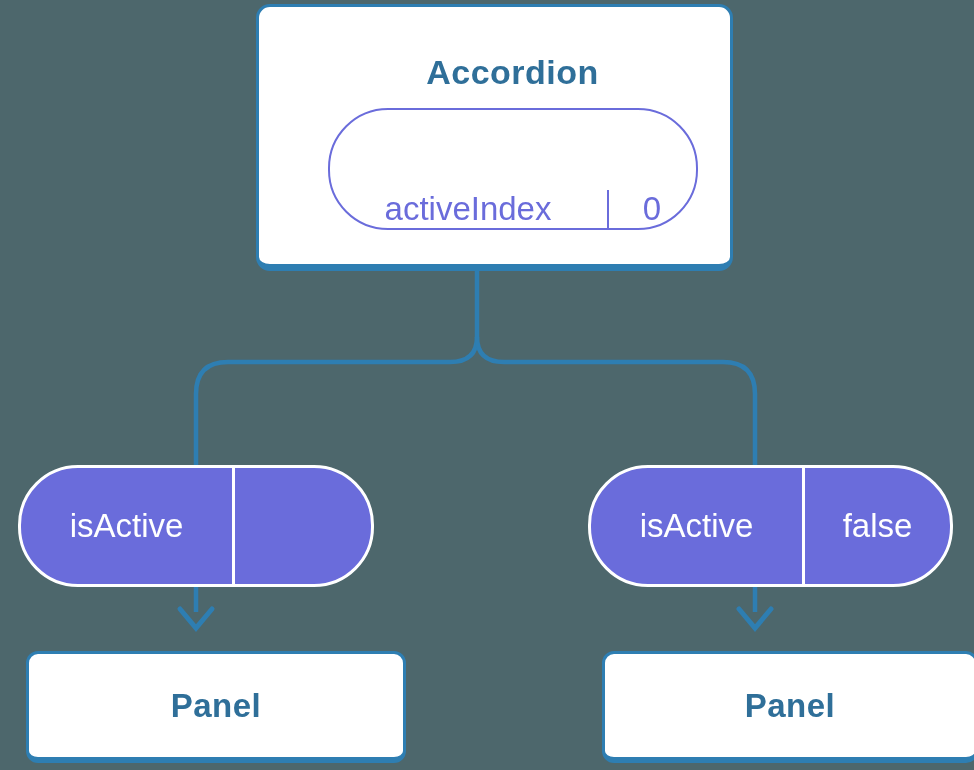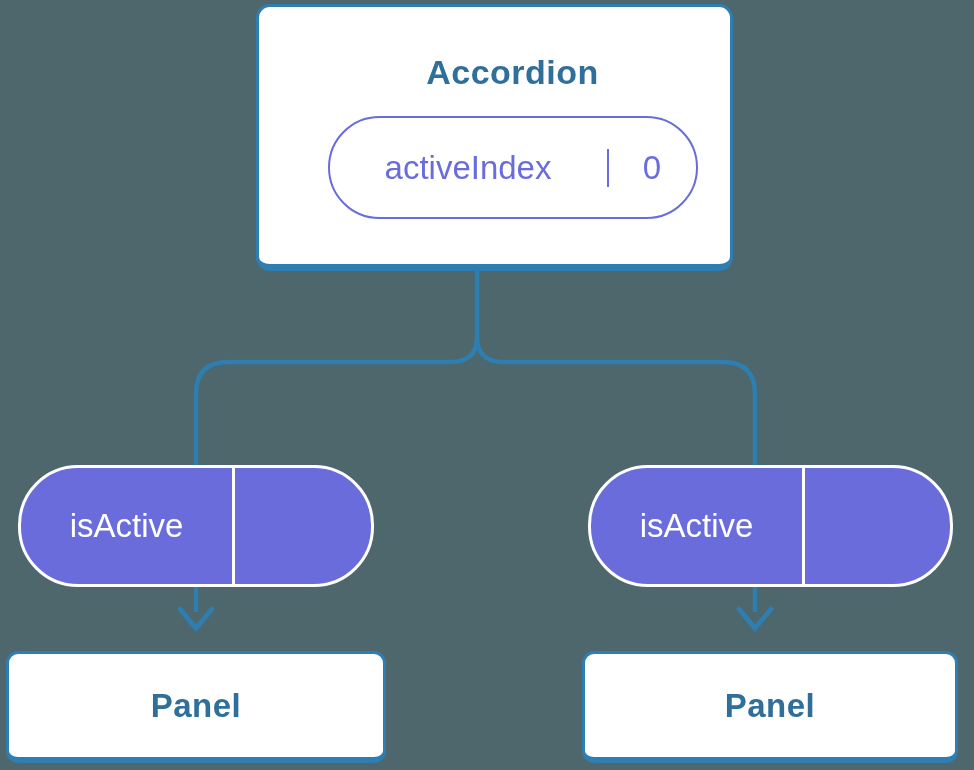--- a/index.html
+++ b/index.html
@@ -32,27 +32,27 @@
     box-sizing:border-box;
     display:flex;flex-direction:column;align-items:center;padding-left:36px;
   }
   .root-card{left:256px;top:4px;width:477px;height:267px;padding-top:40px;}
   .root-title{
     color:var(--node-text);
     font-size:34px;font-weight:600;letter-spacing:.5px;
     line-height:50px;height:50px;
   }
   .state-pill{
-    margin-top:19px;
-    width:370px;height:103px;
+    margin-top:11px;
+    width:370px;height:122px;
     border:2.5px solid var(--pill-purple);
     border-radius:60px;
     box-sizing:border-box;
     background:var(--node-fill);
-    display:flex;align-items:center;overflow:hidden;
+    display:flex;align-items:flex-end;overflow:hidden;
   }
   .state-pill .pill-name{
     flex:0 0 277px;
     border-right:2.5px solid var(--pill-purple);
     display:flex;align-items:center;justify-content:center;
     color:var(--pill-purple);font-size:33px;font-weight:500;
   }
   .state-pill .pill-value{
     flex:1 1 auto;
     display:flex;align-items:center;justify-content:center;
@@ -83,21 +83,21 @@
   }
 
   .panel-card{
     position:absolute;z-index:1;
     height:112px;
     background:var(--node-fill);
     border:3px solid var(--node-border);
     border-bottom-width:6px;
     border-radius:12px;
     box-sizing:border-box;
-    display:flex;align-items:center;justify-content:center;
+    display:flex;align-items:center;justify-content:center;margin-left:20px;
   }
   .panel-left{left:6px;top:651px;width:380px;}
   .panel-right{left:582px;top:651px;width:376px;}
   .panel-title{color:var(--node-text);font-size:33px;font-weight:600;letter-spacing:.5px;}
 </style>
 </head>
 <body>
 
 <div class="canvas">
 
@@ -116,20 +116,21 @@
       <div class="pill-value">0</div>
     </div>
   </div>
 
   <div class="prop-pill prop-pill-left">
     <div class="pill-name">isActive</div>
   </div>
 
   <div class="prop-pill prop-pill-right">
     <div class="pill-name">isActive</div>
+    <div class="pill-value">false</div>
   </div>
 
   <div class="panel-card panel-left">
     <div class="panel-title">Panel</div>
   </div>
 
   <div class="panel-card panel-right">
     <div class="panel-title">Panel</div>
   </div>
 

